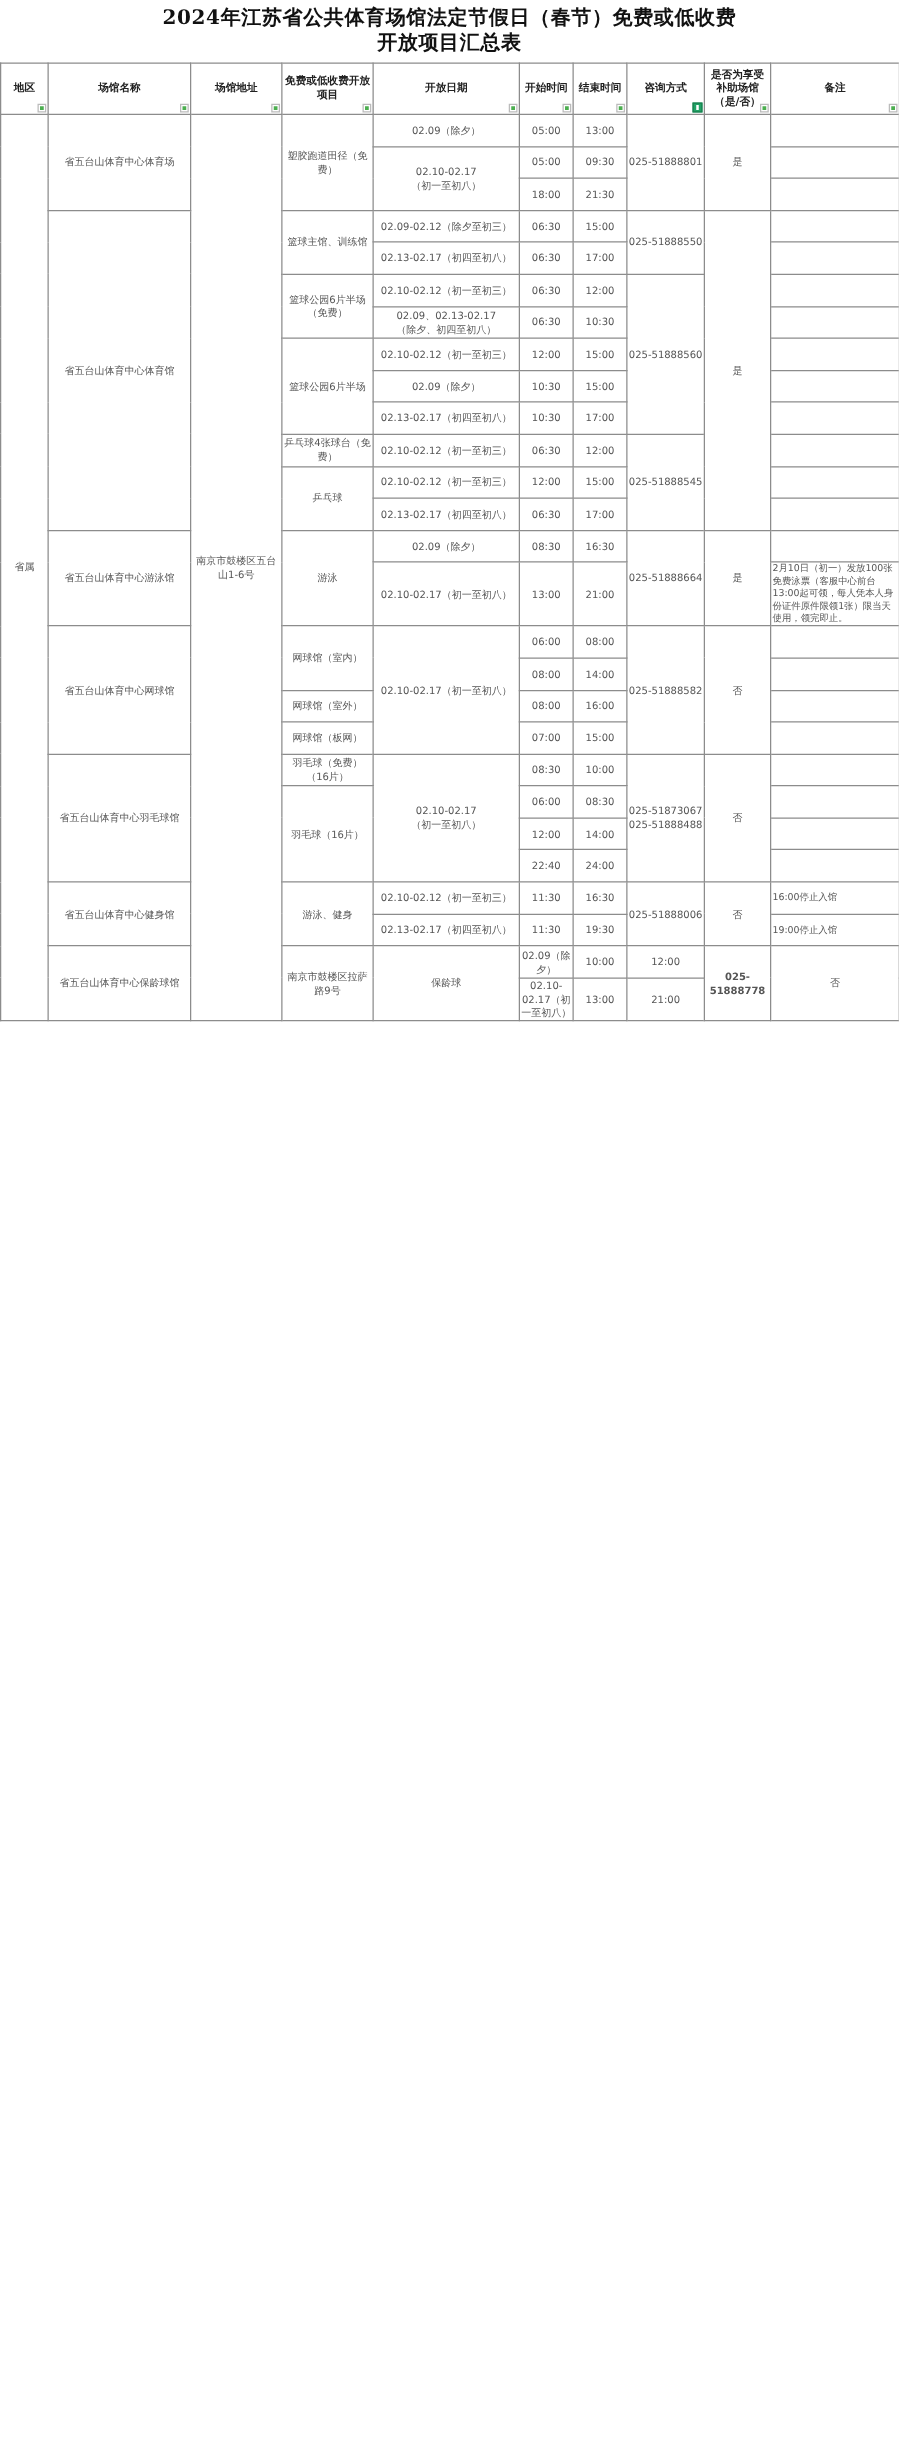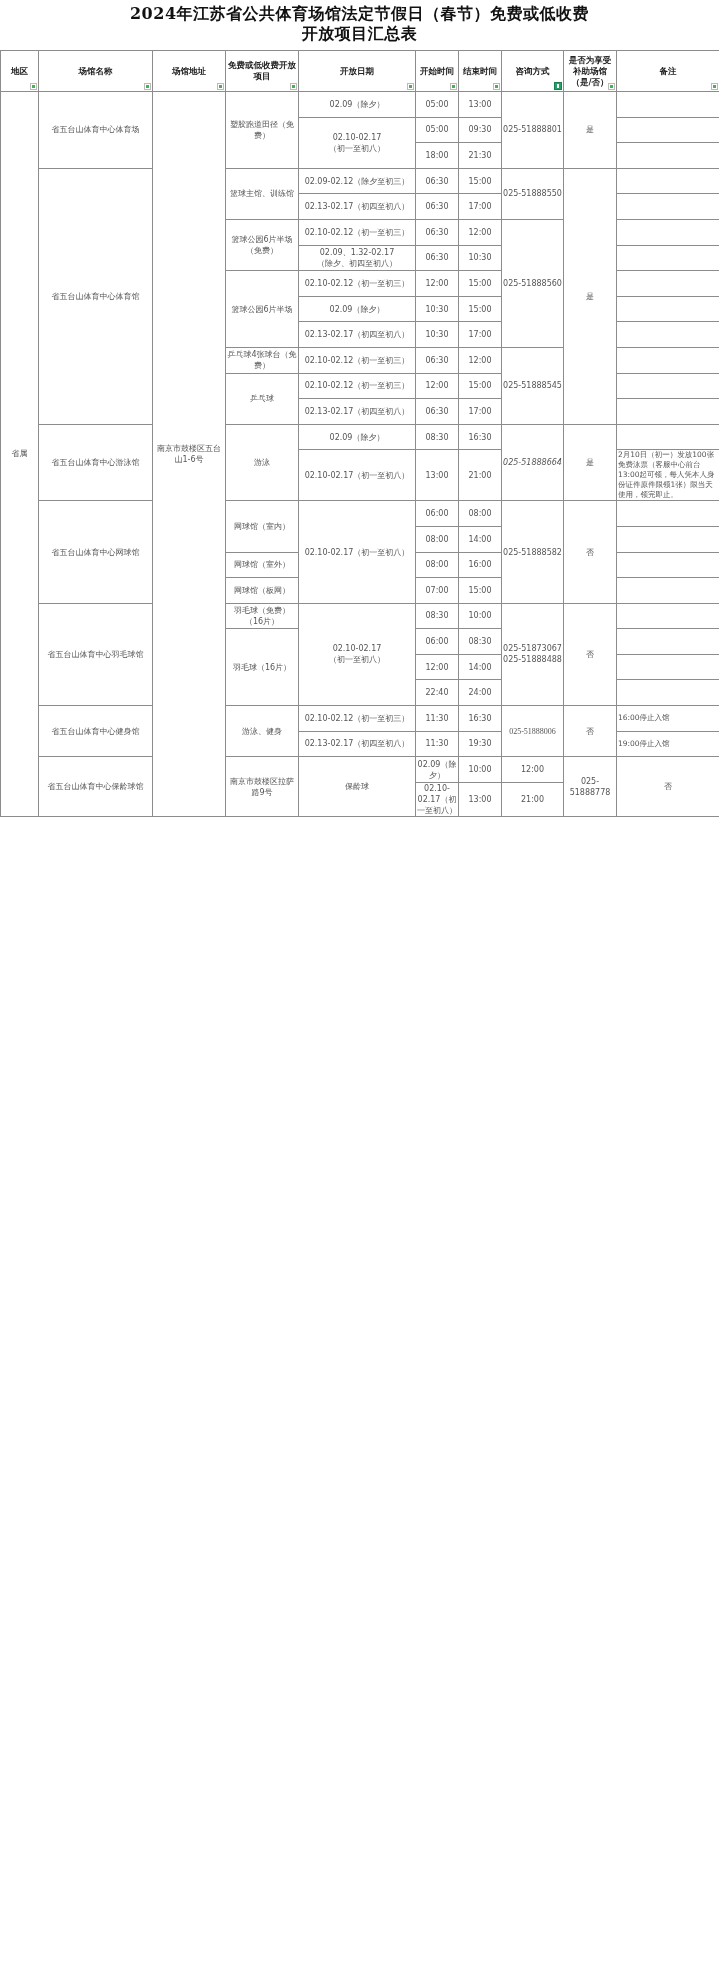--- a/index.html
+++ b/index.html
@@ -94,21 +94,21 @@
       </tr>
       <tr class="r">
         <td rowspan="2" style="white-space: pre-line;">篮球公园6片半场（免费）</td>
         <td style="white-space: pre-line;">02.10-02.12（初一至初三）</td>
         <td style="white-space: pre-line;">06:30</td>
         <td style="white-space: pre-line;">12:00</td>
         <td rowspan="5" style="white-space: pre-line;">025-51888560</td>
         <td style="white-space: pre-line;"></td>
       </tr>
       <tr class="r">
-        <td style="white-space: pre-line;">02.09、1.32-02.17
+        <td style="white-space: pre-line;">02.09、02.13-02.17
 （除夕、初四至初八）</td>
         <td style="white-space: pre-line;">06:30</td>
         <td style="white-space: pre-line;">10:30</td>
         <td style="white-space: pre-line;"></td>
       </tr>
       <tr class="r">
         <td rowspan="3" style="white-space: pre-line;">篮球公园6片半场</td>
         <td style="white-space: pre-line;">02.10-02.12（初一至初三）</td>
         <td style="white-space: pre-line;">12:00</td>
         <td style="white-space: pre-line;">15:00</td>
@@ -146,21 +146,21 @@
         <td style="white-space: pre-line;">06:30</td>
         <td style="white-space: pre-line;">17:00</td>
         <td style="white-space: pre-line;"></td>
       </tr>
       <tr class="r">
         <td rowspan="4" style="white-space: pre-line;">省五台山体育中心游泳馆</td>
         <td rowspan="4" style="white-space: pre-line;">游泳</td>
         <td style="white-space: pre-line;">02.09（除夕）</td>
         <td style="white-space: pre-line;">08:30</td>
         <td style="white-space: pre-line;">16:30</td>
-        <td rowspan="4" style="white-space: pre-line; font-style: italic;">025-51888664</td>
+        <td rowspan="4" style="white-space: pre-line;">025-51888664</td>
         <td rowspan="4" style="white-space: pre-line;">是</td>
         <td style="white-space: pre-line;"></td>
       </tr>
       <tr class="r">
         <td rowspan="3" style="white-space: pre-line;">02.10-02.17（初一至初八）</td>
         <td rowspan="3" style="white-space: pre-line;">13:00</td>
         <td rowspan="3" style="white-space: pre-line;">21:00</td>
         <td rowspan="3" class="note" style="white-space: pre-line;">2月10日（初一）发放100张免费泳票（客服中心前台13:00起可领，每人凭本人身份证件原件限领1张）限当天使用，领完即止。</td>
       </tr>
       <tr class="r"></tr>
@@ -219,38 +219,38 @@
         <td style="white-space: pre-line;">22:40</td>
         <td style="white-space: pre-line;">24:00</td>
         <td style="white-space: pre-line;"></td>
       </tr>
       <tr class="r">
         <td rowspan="2" style="white-space: pre-line;">省五台山体育中心健身馆</td>
         <td rowspan="2" style="white-space: pre-line;">游泳、健身</td>
         <td style="white-space: pre-line;">02.10-02.12（初一至初三）</td>
         <td style="white-space: pre-line;">11:30</td>
         <td style="white-space: pre-line;">16:30</td>
-        <td rowspan="2" style="white-space: pre-line; font-family: Liberation Serif, serif;">025-51888006</td>
+        <td rowspan="2" style="white-space: pre-line;">025-51888006</td>
         <td rowspan="2" style="white-space: pre-line;">否</td>
         <td class="note" style="white-space: pre-line; margin-top: 38px;">16:00停止入馆</td>
       </tr>
       <tr class="r">
         <td style="white-space: pre-line;">02.13-02.17（初四至初八）</td>
         <td style="white-space: pre-line;">11:30</td>
         <td style="white-space: pre-line;">19:30</td>
         <td class="note" style="white-space: pre-line;">19:00停止入馆</td>
       </tr>
       <tr class="r">
         <td rowspan="2" style="white-space: pre-line;">省五台山体育中心保龄球馆</td>
         <td rowspan="2" style="white-space: pre-line;">南京市鼓楼区拉萨路9号</td>
         <td rowspan="2" style="white-space: pre-line;">保龄球</td>
         <td style="white-space: pre-line;">02.09（除夕）</td>
         <td style="white-space: pre-line;">10:00</td>
         <td style="white-space: pre-line;">12:00</td>
-        <td rowspan="2" style="white-space: pre-line;">025-51888778</td>
+        <td rowspan="2" style="white-space: pre-line; font-weight: bold;">025-51888778</td>
         <td rowspan="2" style="white-space: pre-line;">否</td>
         <td style="white-space: pre-line;"></td>
       </tr>
       <tr class="r">
         <td style="white-space: pre-line;">02.10-02.17（初一至初八）</td>
         <td style="white-space: pre-line;">13:00</td>
         <td style="white-space: pre-line;">21:00</td>
         <td style="white-space: pre-line;"></td>
       </tr>
     </tbody>

